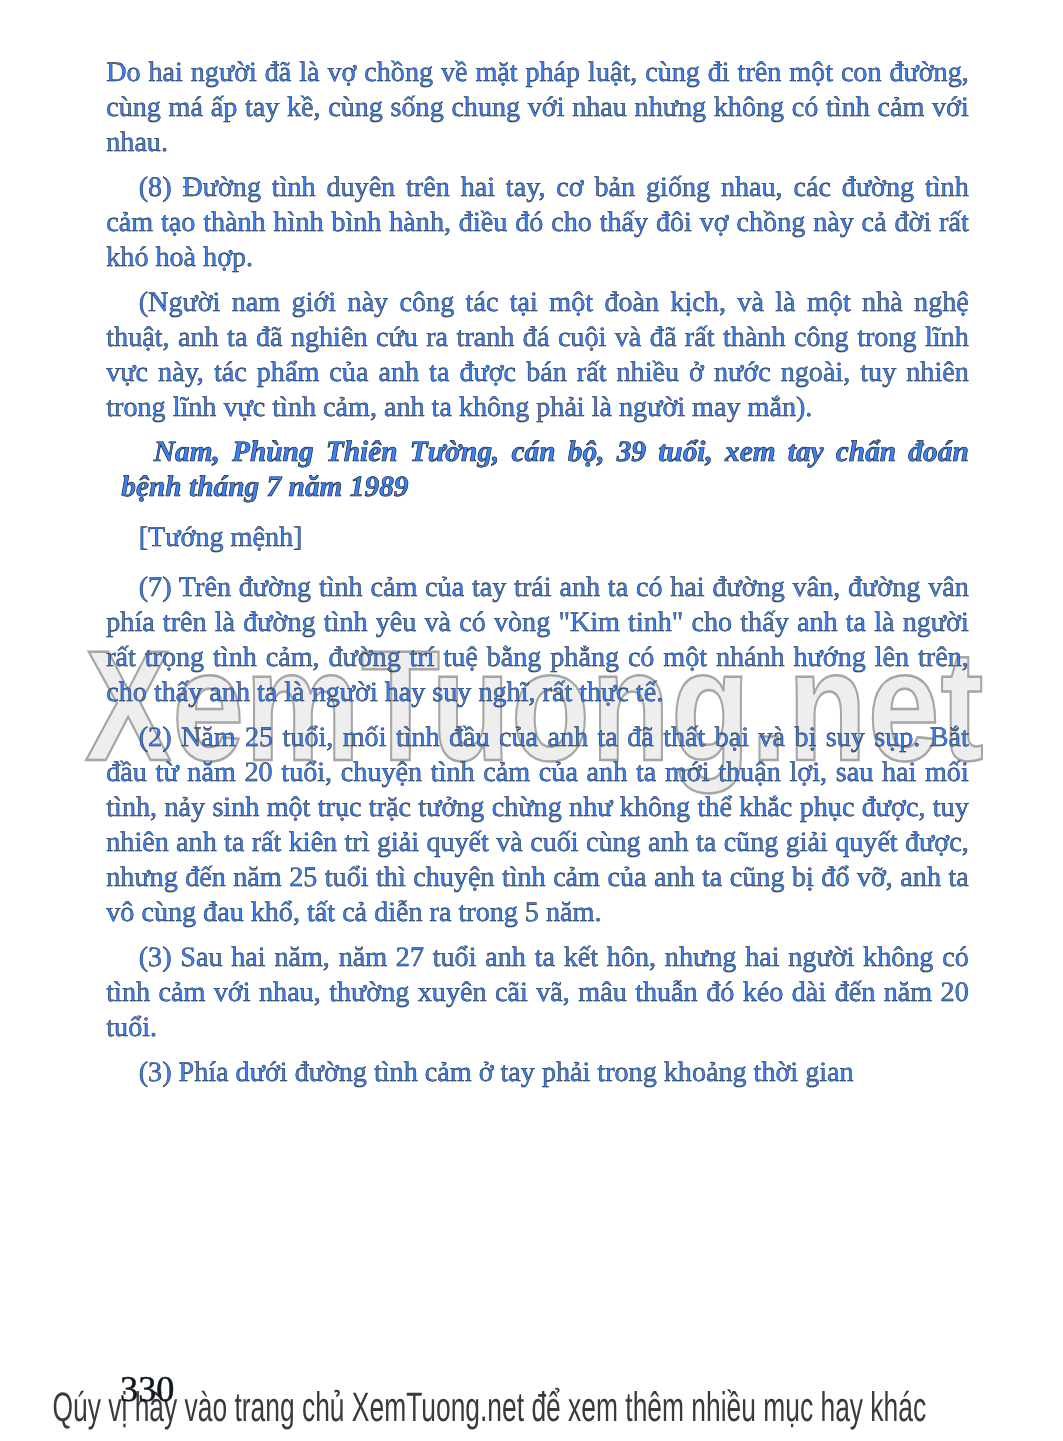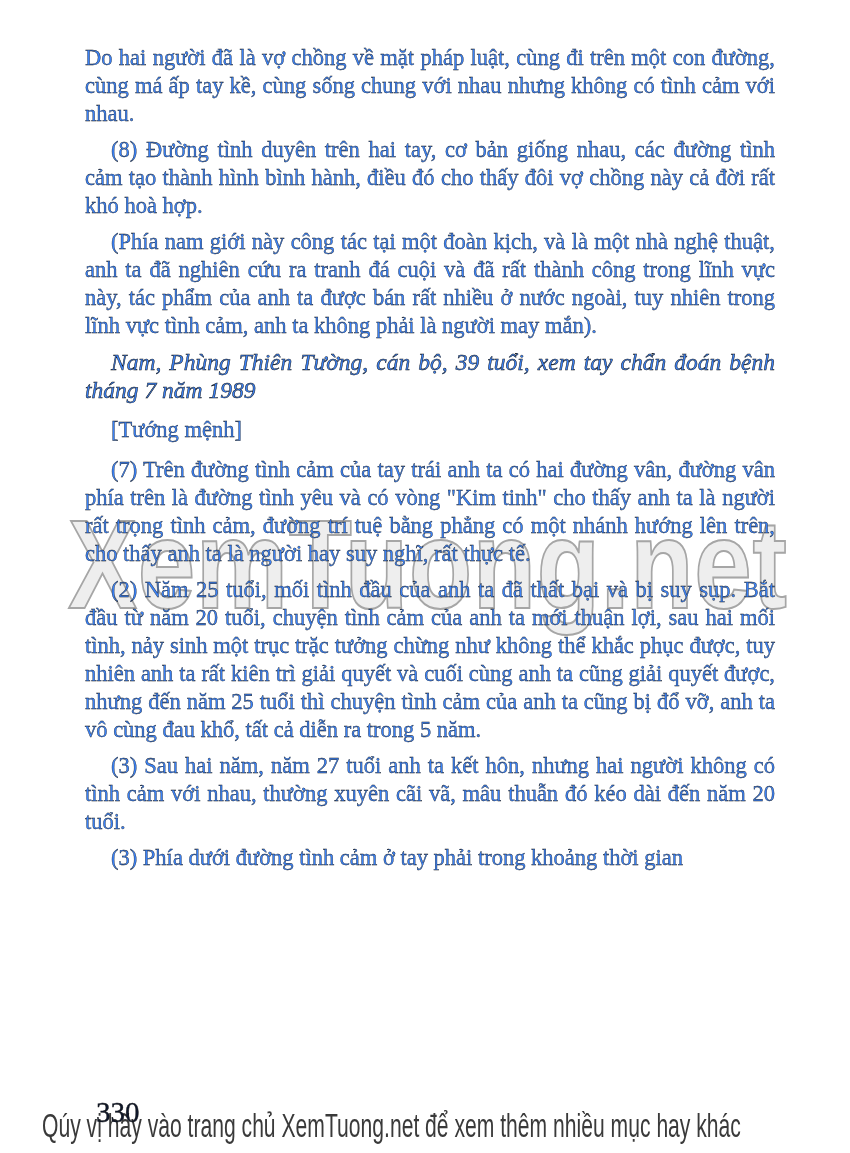--- a/index.html
+++ b/index.html
@@ -38,23 +38,24 @@
     z-index: 2;
     color: #3b82f6;
     font-size: 22.5px;
     line-height: 28px;
     text-align: justify;
     -webkit-text-stroke: 0.35px #161616;
   }
   .para { margin: 0 0 8px 0; text-indent: 26px; }
   .para.no-indent { text-indent: 0; }
   .para.heading {
-    font-weight: normal;
+    font-weight: bold;
     font-style: italic;
     font-size: 23.5px;
+    margin-left: 12px;
     -webkit-text-stroke: 0.5px #161616;
   }
   .para.subheading {
     margin-top: 12px;
     margin-bottom: 12px;
   }
   .pagenum {
     position: absolute;
     left: 96px;
     top: 1096px;
@@ -82,21 +83,21 @@
 </head>
 <body>
 
 <div class="page">
 
   <div class="watermark">XemTuong.net</div>
 
   <div class="content">
     <p class="para no-indent">Do hai người đã là vợ chồng về mặt pháp luật, cùng đi trên một con đường, cùng má ấp tay kề, cùng sống chung với nhau nhưng không có tình cảm với nhau.</p>
     <p class="para">(8) Đường tình duyên trên hai tay, cơ bản giống nhau, các đường tình cảm tạo thành hình bình hành, điều đó cho thấy đôi vợ chồng này cả đời rất khó hoà hợp.</p>
-    <p class="para">(Phía nam giới này công tác tại một đoàn kịch, và là một nhà nghệ thuật, anh ta đã nghiên cứu ra tranh đá cuội và đã rất thành công trong lĩnh vực này, tác phẩm của anh ta được bán rất nhiều ở nước ngoài, tuy nhiên trong lĩnh vực tình cảm, anh ta không phải là người may mắn).</p>
+    <p class="para">(Người nam giới này công tác tại một đoàn kịch, và là một nhà nghệ thuật, anh ta đã nghiên cứu ra tranh đá cuội và đã rất thành công trong lĩnh vực này, tác phẩm của anh ta được bán rất nhiều ở nước ngoài, tuy nhiên trong lĩnh vực tình cảm, anh ta không phải là người may mắn).</p>
     <p class="para heading">Nam, Phùng Thiên Tường, cán bộ, 39 tuổi, xem tay chẩn đoán bệnh tháng 7 năm 1989</p>
     <p class="para subheading">[Tướng mệnh]</p>
     <p class="para">(7) Trên đường tình cảm của tay trái anh ta có hai đường vân, đường vân phía trên là đường tình yêu và có vòng "Kim tinh" cho thấy anh ta là người rất trọng tình cảm, đường trí tuệ bằng phẳng có một nhánh hướng lên trên, cho thấy anh ta là người hay suy nghĩ, rất thực tế.</p>
     <p class="para">(2) Năm 25 tuổi, mối tình đầu của anh ta đã thất bại và bị suy sụp. Bắt đầu từ năm 20 tuổi, chuyện tình cảm của anh ta mới thuận lợi, sau hai mối tình, nảy sinh một trục trặc tưởng chừng như không thể khắc phục được, tuy nhiên anh ta rất kiên trì giải quyết và cuối cùng anh ta cũng giải quyết được, nhưng đến năm 25 tuổi thì chuyện tình cảm của anh ta cũng bị đổ vỡ, anh ta vô cùng đau khổ, tất cả diễn ra trong 5 năm.</p>
     <p class="para">(3) Sau hai năm, năm 27 tuổi anh ta kết hôn, nhưng hai người không có tình cảm với nhau, thường xuyên cãi vã, mâu thuẫn đó kéo dài đến năm 20 tuổi.</p>
     <p class="para">(3) Phía dưới đường tình cảm ở tay phải trong khoảng thời gian</p>
   </div>
 
   <div class="pagenum">330</div>
 

